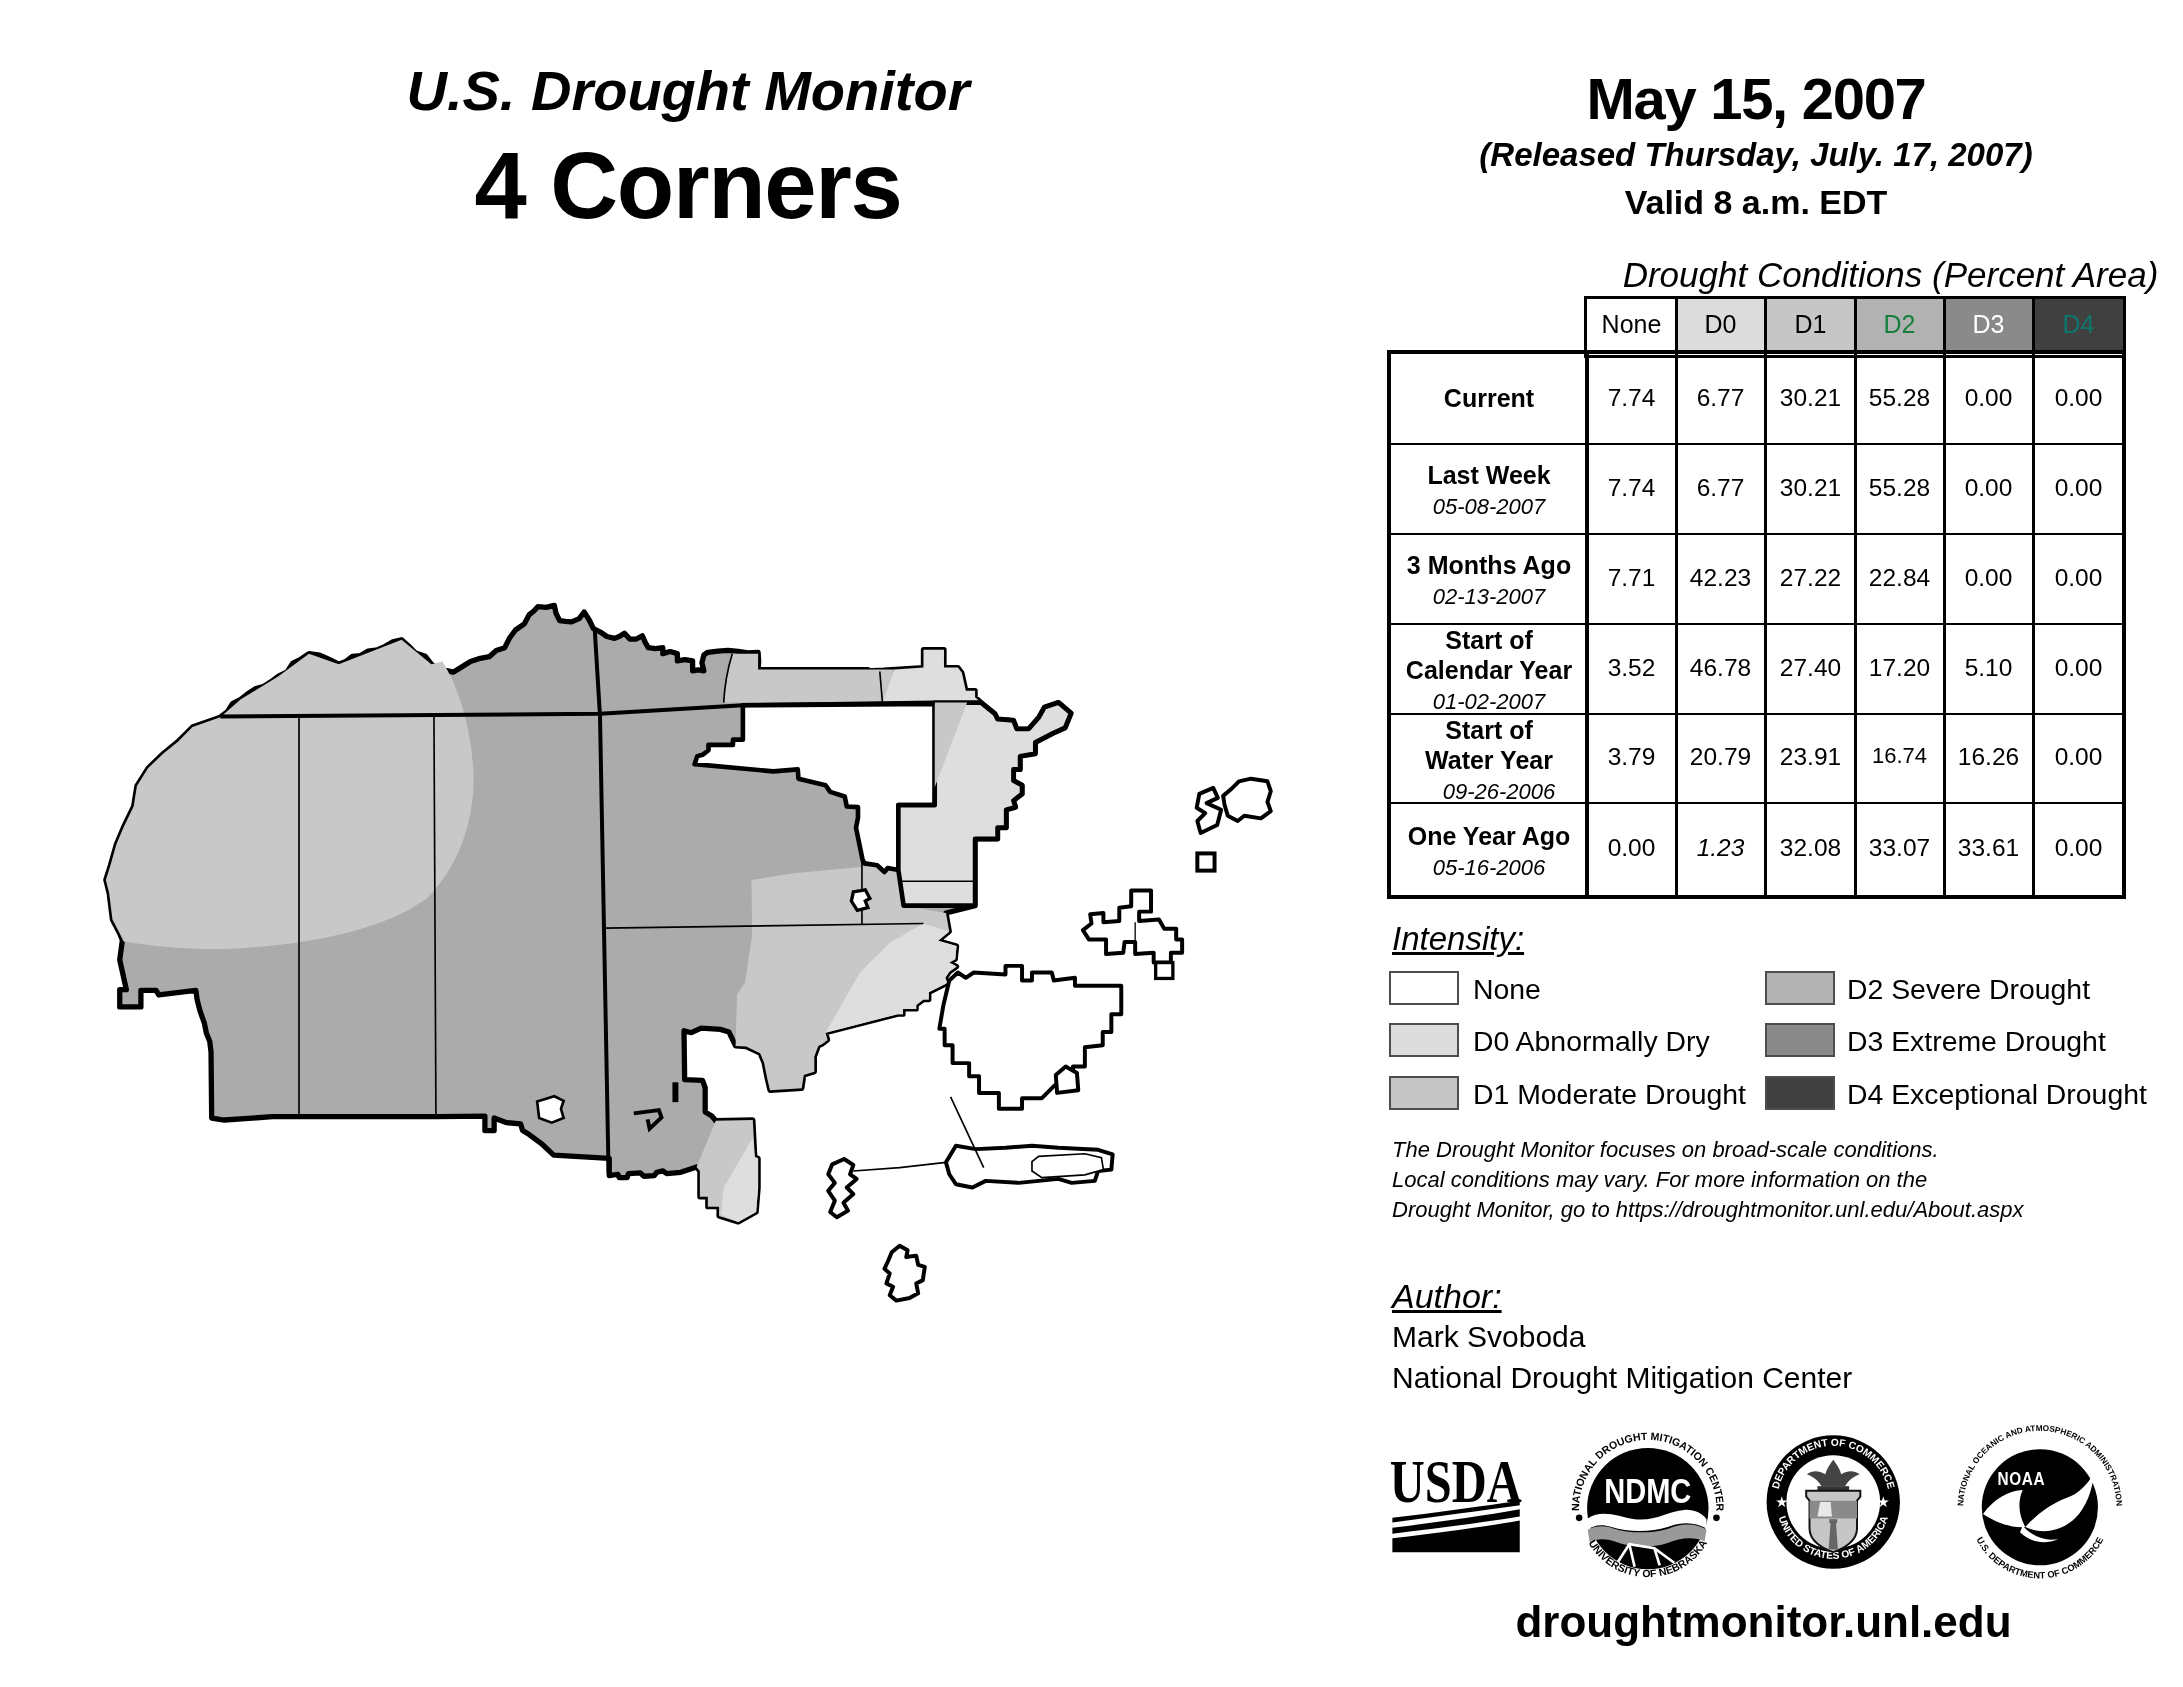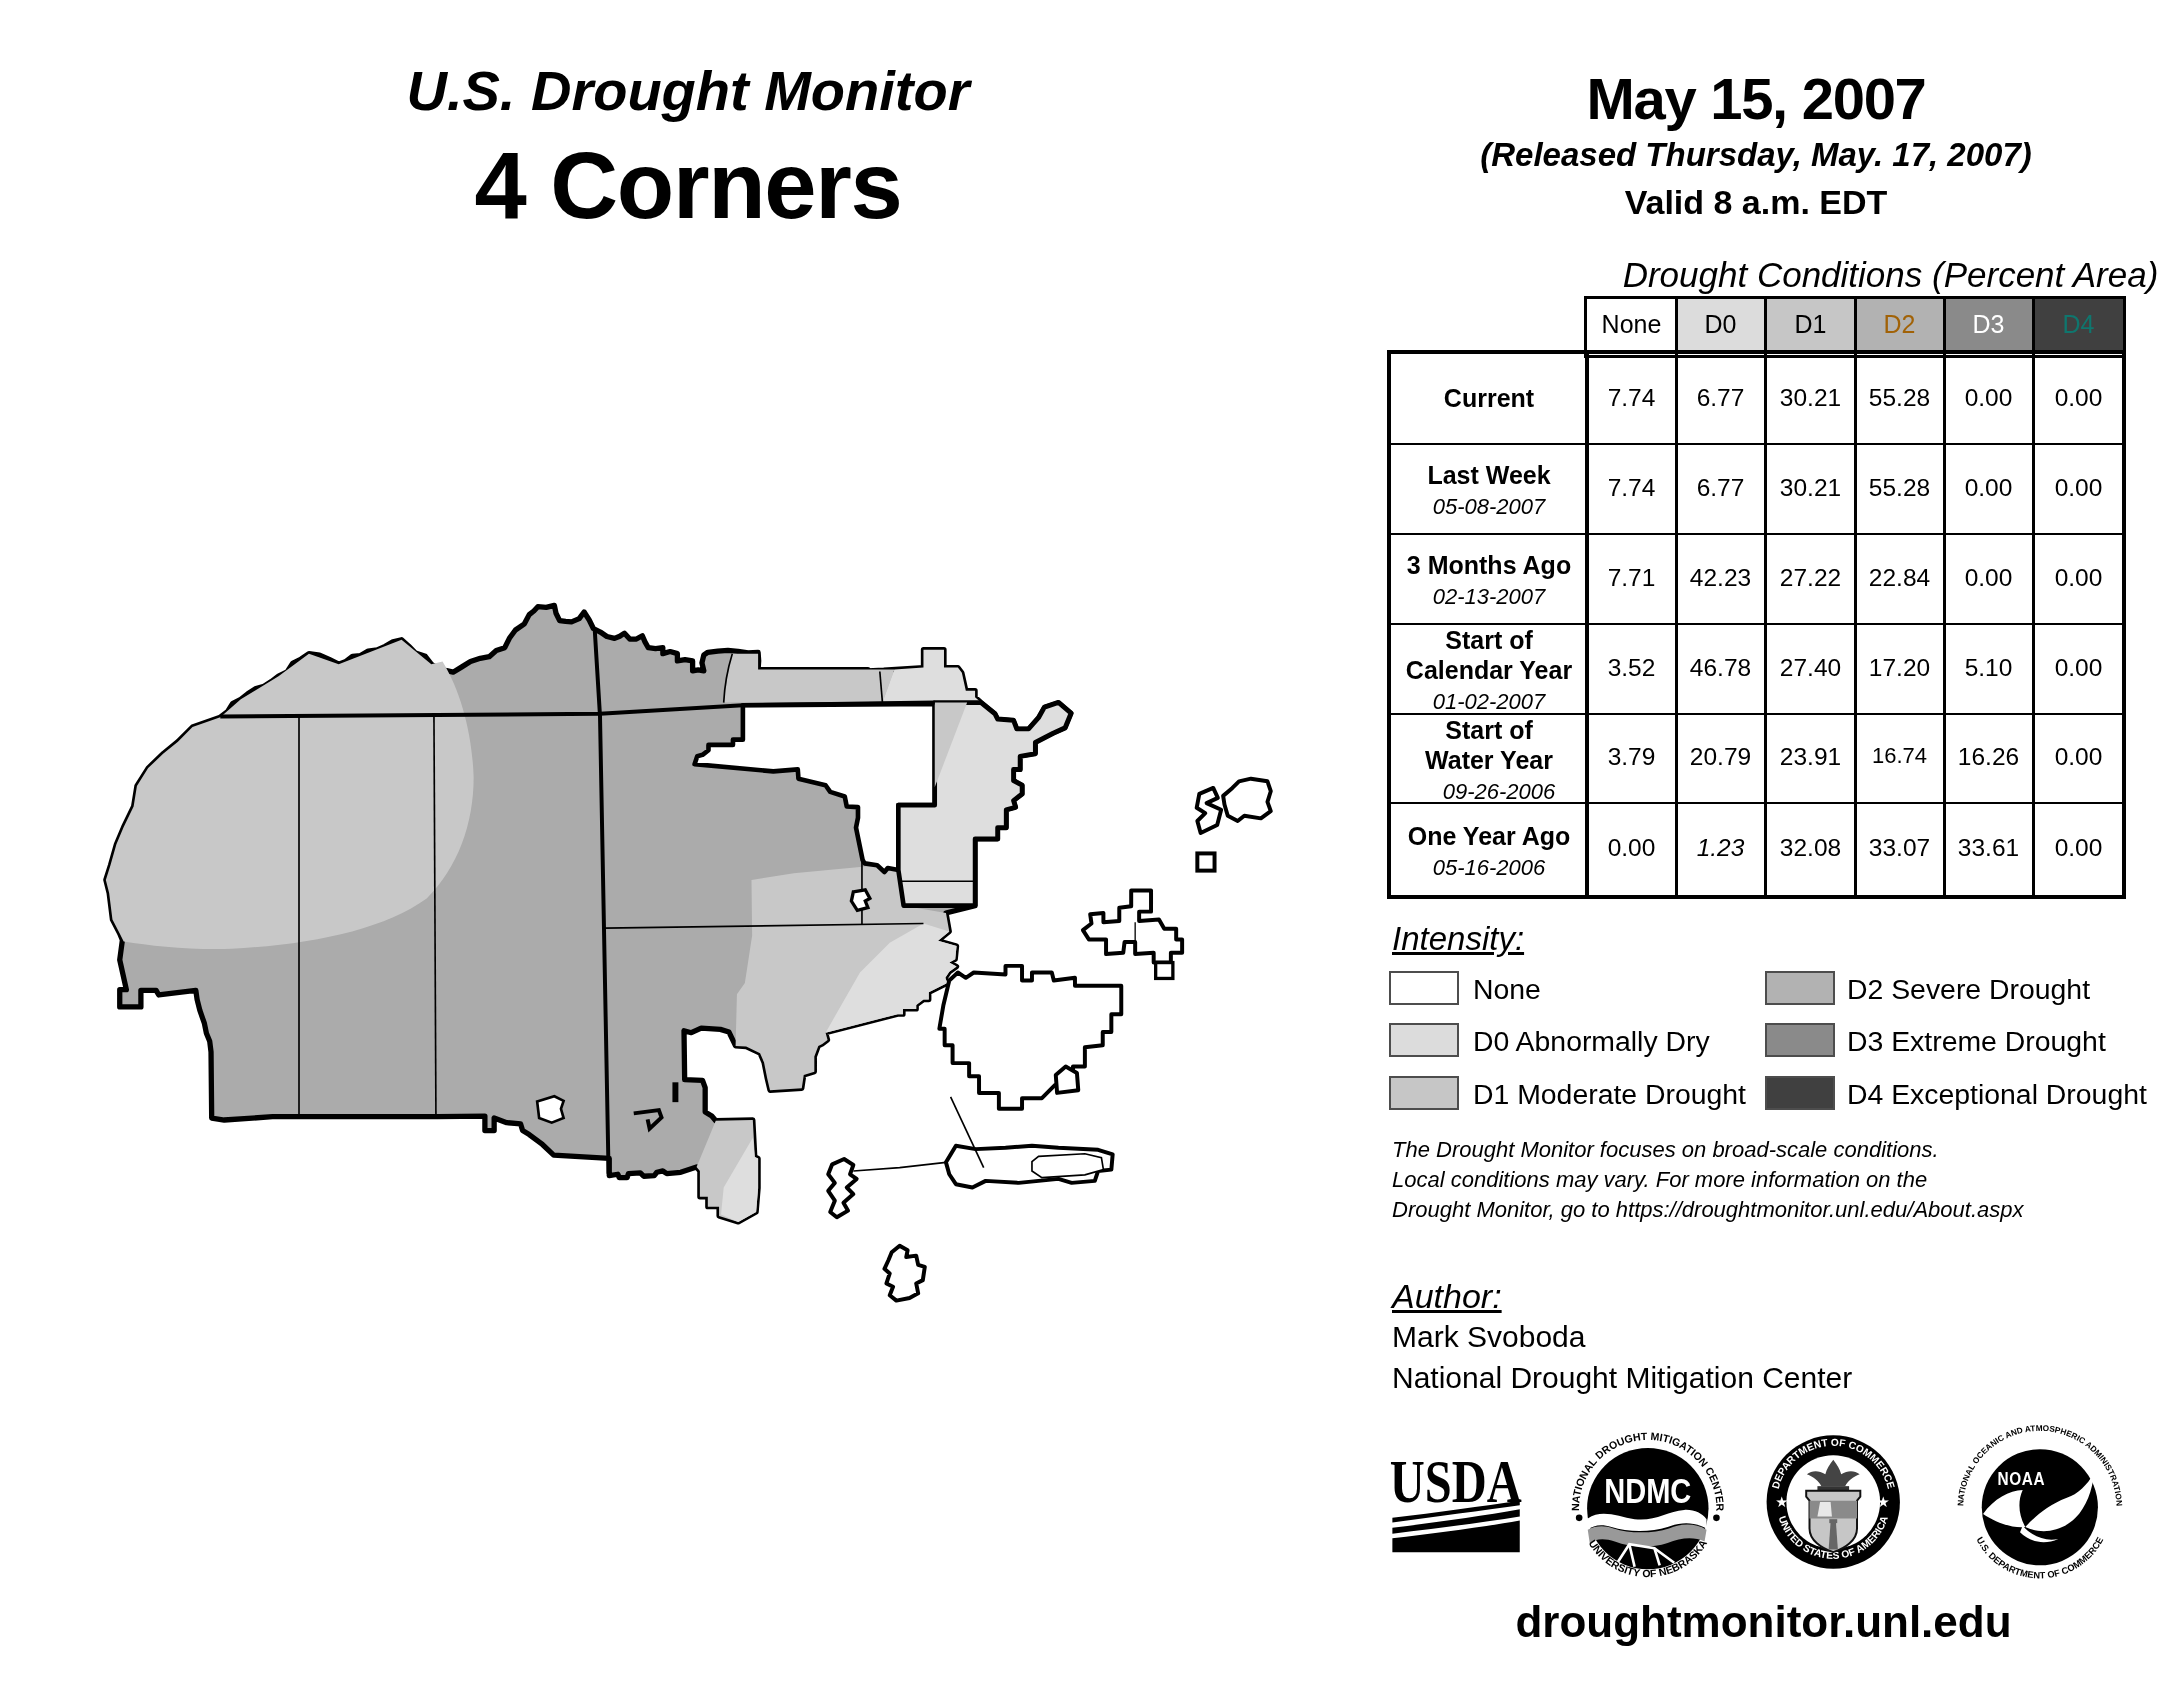--- a/index.html
+++ b/index.html
@@ -9,21 +9,21 @@
 </style>
 </head>
 <body>
 
 <div class="abs c" style="left:291px;top:58px;width:794px;font-size:56px;font-weight:bold;font-style:italic;">U.S. Drought Monitor</div>
 
 <div class="abs c" style="left:291px;top:132px;width:794px;font-size:94px;font-weight:bold;letter-spacing:-1.3px;">4 Corners</div>
 
 <div class="abs c" style="left:1389px;top:65px;width:734px;font-size:58px;font-weight:bold;letter-spacing:-1.3px;">May 15, 2007</div>
 
-<div class="abs c" style="left:1389px;top:136px;width:734px;font-size:33px;font-weight:bold;font-style:italic;">(Released Thursday, May. 17, 2007)</div>
+<div class="abs c" style="left:1389px;top:136px;width:734px;font-size:33px;font-weight:bold;font-style:italic;">(Released Thursday, July. 17, 2007)</div>
 
 <div class="abs c" style="left:1389px;top:183px;width:734px;font-size:34px;font-weight:bold;">Valid 8 a.m. EDT</div>
 
 <div class="abs c" style="left:1593px;top:255px;width:595px;font-size:35px;font-style:italic;">Drought Conditions (Percent Area)</div>
 
 <div>
 <div class="abs" style="left:1587px;top:299px;width:89px;height:55px;background:#ffffff;"></div>
 <div class="abs" style="left:1676px;top:299px;width:89px;height:55px;background:#dcdcdc;"></div>
 <div class="abs" style="left:1766px;top:299px;width:89px;height:55px;background:#c6c6c6;"></div>
 <div class="abs" style="left:1855px;top:299px;width:89px;height:55px;background:#b2b2b2;"></div>
@@ -31,21 +31,21 @@
 <div class="abs" style="left:2034px;top:299px;width:89px;height:55px;background:#404040;"></div>
 <div class="abs" style="left:1584px;top:296px;width:542px;height:62px;border:3.3px solid #000;box-sizing:border-box;"></div>
 <div class="abs" style="left:1675px;top:299px;width:2.6px;height:55px;background:#000;"></div>
 <div class="abs" style="left:1764px;top:299px;width:2.6px;height:55px;background:#000;"></div>
 <div class="abs" style="left:1854px;top:299px;width:2.6px;height:55px;background:#000;"></div>
 <div class="abs" style="left:1943px;top:299px;width:2.6px;height:55px;background:#000;"></div>
 <div class="abs" style="left:2032px;top:299px;width:2.6px;height:55px;background:#000;"></div>
 <div class="abs c" style="left:1587px;top:310px;width:89px;font-size:25px;color:#000;">None</div>
 <div class="abs c" style="left:1676px;top:310px;width:89px;font-size:25px;color:#000;">D0</div>
 <div class="abs c" style="left:1766px;top:310px;width:89px;font-size:25px;color:#000;">D1</div>
-<div class="abs c" style="left:1855px;top:310px;width:89px;font-size:25px;color:#a16207;">D2</div>
+<div class="abs c" style="left:1855px;top:310px;width:89px;font-size:25px;color:#15803d;">D2</div>
 <div class="abs c" style="left:1944px;top:310px;width:89px;font-size:25px;color:#fff;">D3</div>
 <div class="abs c" style="left:2034px;top:310px;width:89px;font-size:25px;color:#0f766e;">D4</div>
 </div>
 
 <div>
 <div class="abs" style="left:1387px;top:350px;width:739px;height:549px;border:4px solid #000;box-sizing:border-box;"></div>
 <div class="abs" style="left:1585px;top:354px;width:4px;height:541px;background:#000;"></div>
 <div class="abs" style="left:1675px;top:354px;width:2.6px;height:541px;background:#000;"></div>
 <div class="abs" style="left:1764px;top:354px;width:2.6px;height:541px;background:#000;"></div>
 <div class="abs" style="left:1854px;top:354px;width:2.6px;height:541px;background:#000;"></div>

